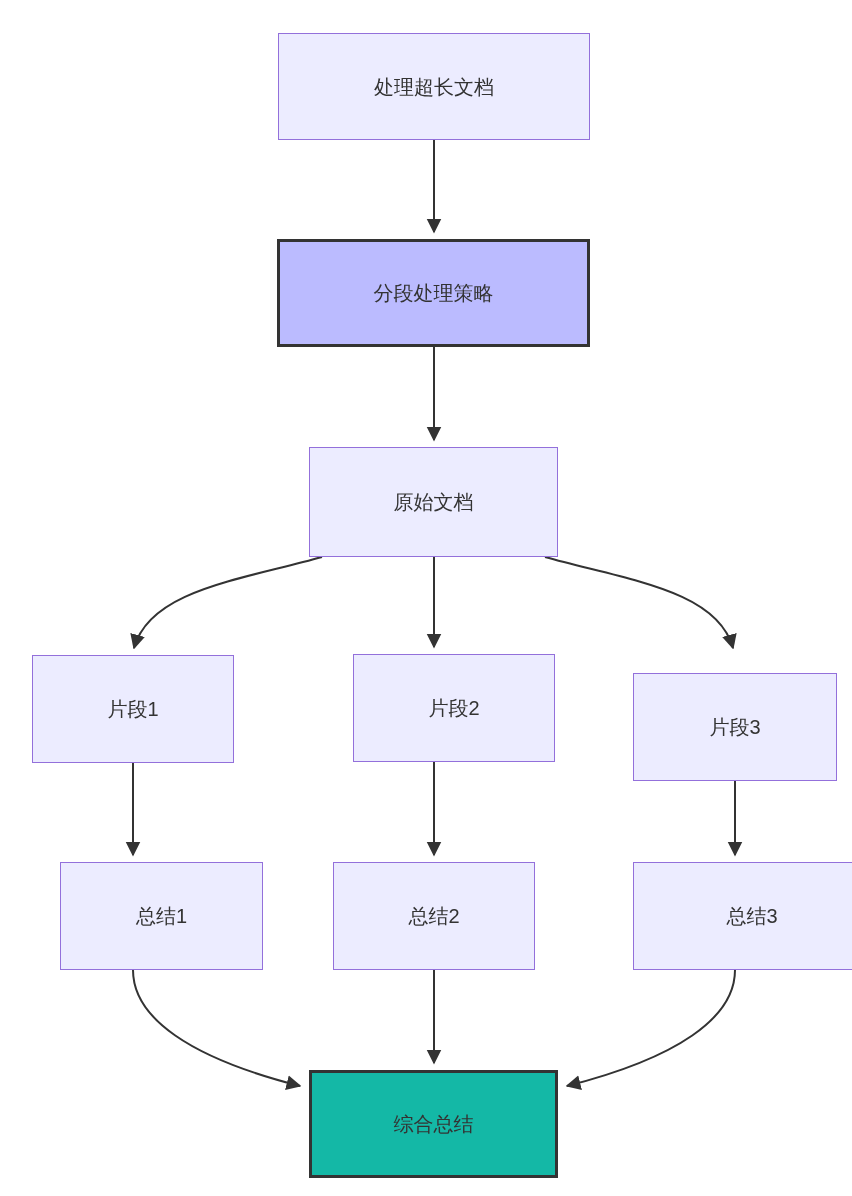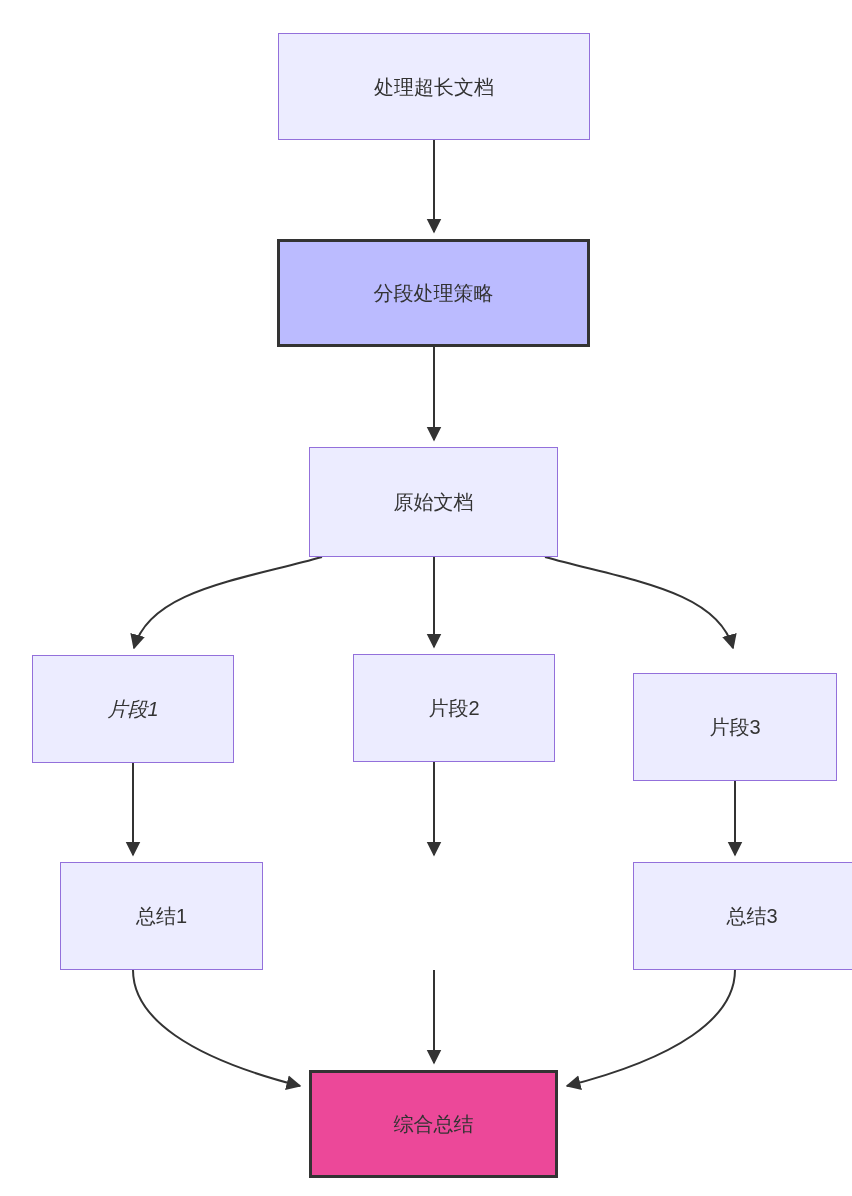--- a/index.html
+++ b/index.html
@@ -32,28 +32,28 @@
     font-size: 20px;
     line-height: 1;
     white-space: nowrap;
     user-select: none;
   }
   .node.hl-strategy {
     background: #BBBBFF;
     border: 3px solid #333333;
   }
   .node.hl-result {
-    background: #ec4899;
+    background: #14b8a6;
     border: 3px solid #333333;
   }
   
   .n-a  { left: 278px; top: 33px;   width: 312px; height: 107px; }
   .n-b  { left: 277px; top: 239px;  width: 313px; height: 108px; }
   .n-c  { left: 309px; top: 447px;  width: 249px; height: 110px; }
-  .n-d1 { left: 32px;  top: 655px;  width: 202px; height: 108px; font-style: italic; }
+  .n-d1 { left: 32px;  top: 655px;  width: 202px; height: 108px; }
   .n-d2 { left: 333px; top: 654px;  width: 202px; height: 108px; margin-left: 20px; }
   .n-d3 { left: 633px; top: 655px;  width: 204px; height: 108px; margin-top: 18px; }
   .n-e1 { left: 31px;  top: 862px;  width: 203px; height: 108px; margin-left: 29px; }
   .n-e2 { left: 333px; top: 862px;  width: 202px; height: 108px; }
   .n-e3 { left: 633px; top: 862px;  width: 238px; height: 108px; }
   .n-f  { left: 309px; top: 1070px; width: 249px; height: 108px; }
 </style>
 </head>
 <body>
 
@@ -101,20 +101,23 @@
   </div>
 
   <div class="node n-d3">
     <span>片段3</span>
   </div>
 
   <div class="node n-e1">
     <span>总结1</span>
   </div>
 
+  <div class="node n-e2">
+    <span>总结2</span>
+  </div>
 
   <div class="node n-e3">
     <span>总结3</span>
   </div>
 
   <div class="node n-f hl-result">
     <span>综合总结</span>
   </div>
 
 </div>

